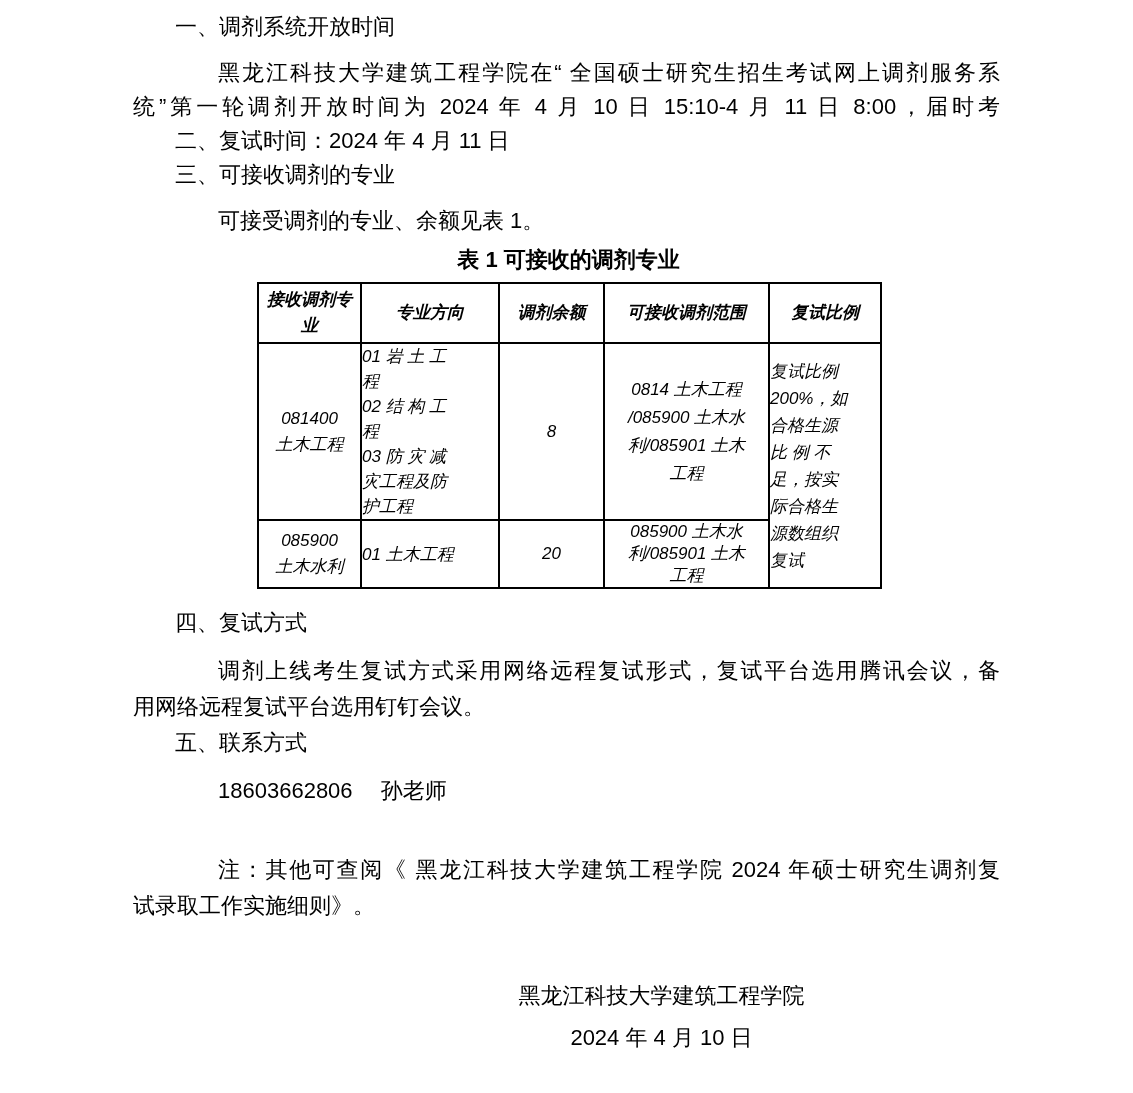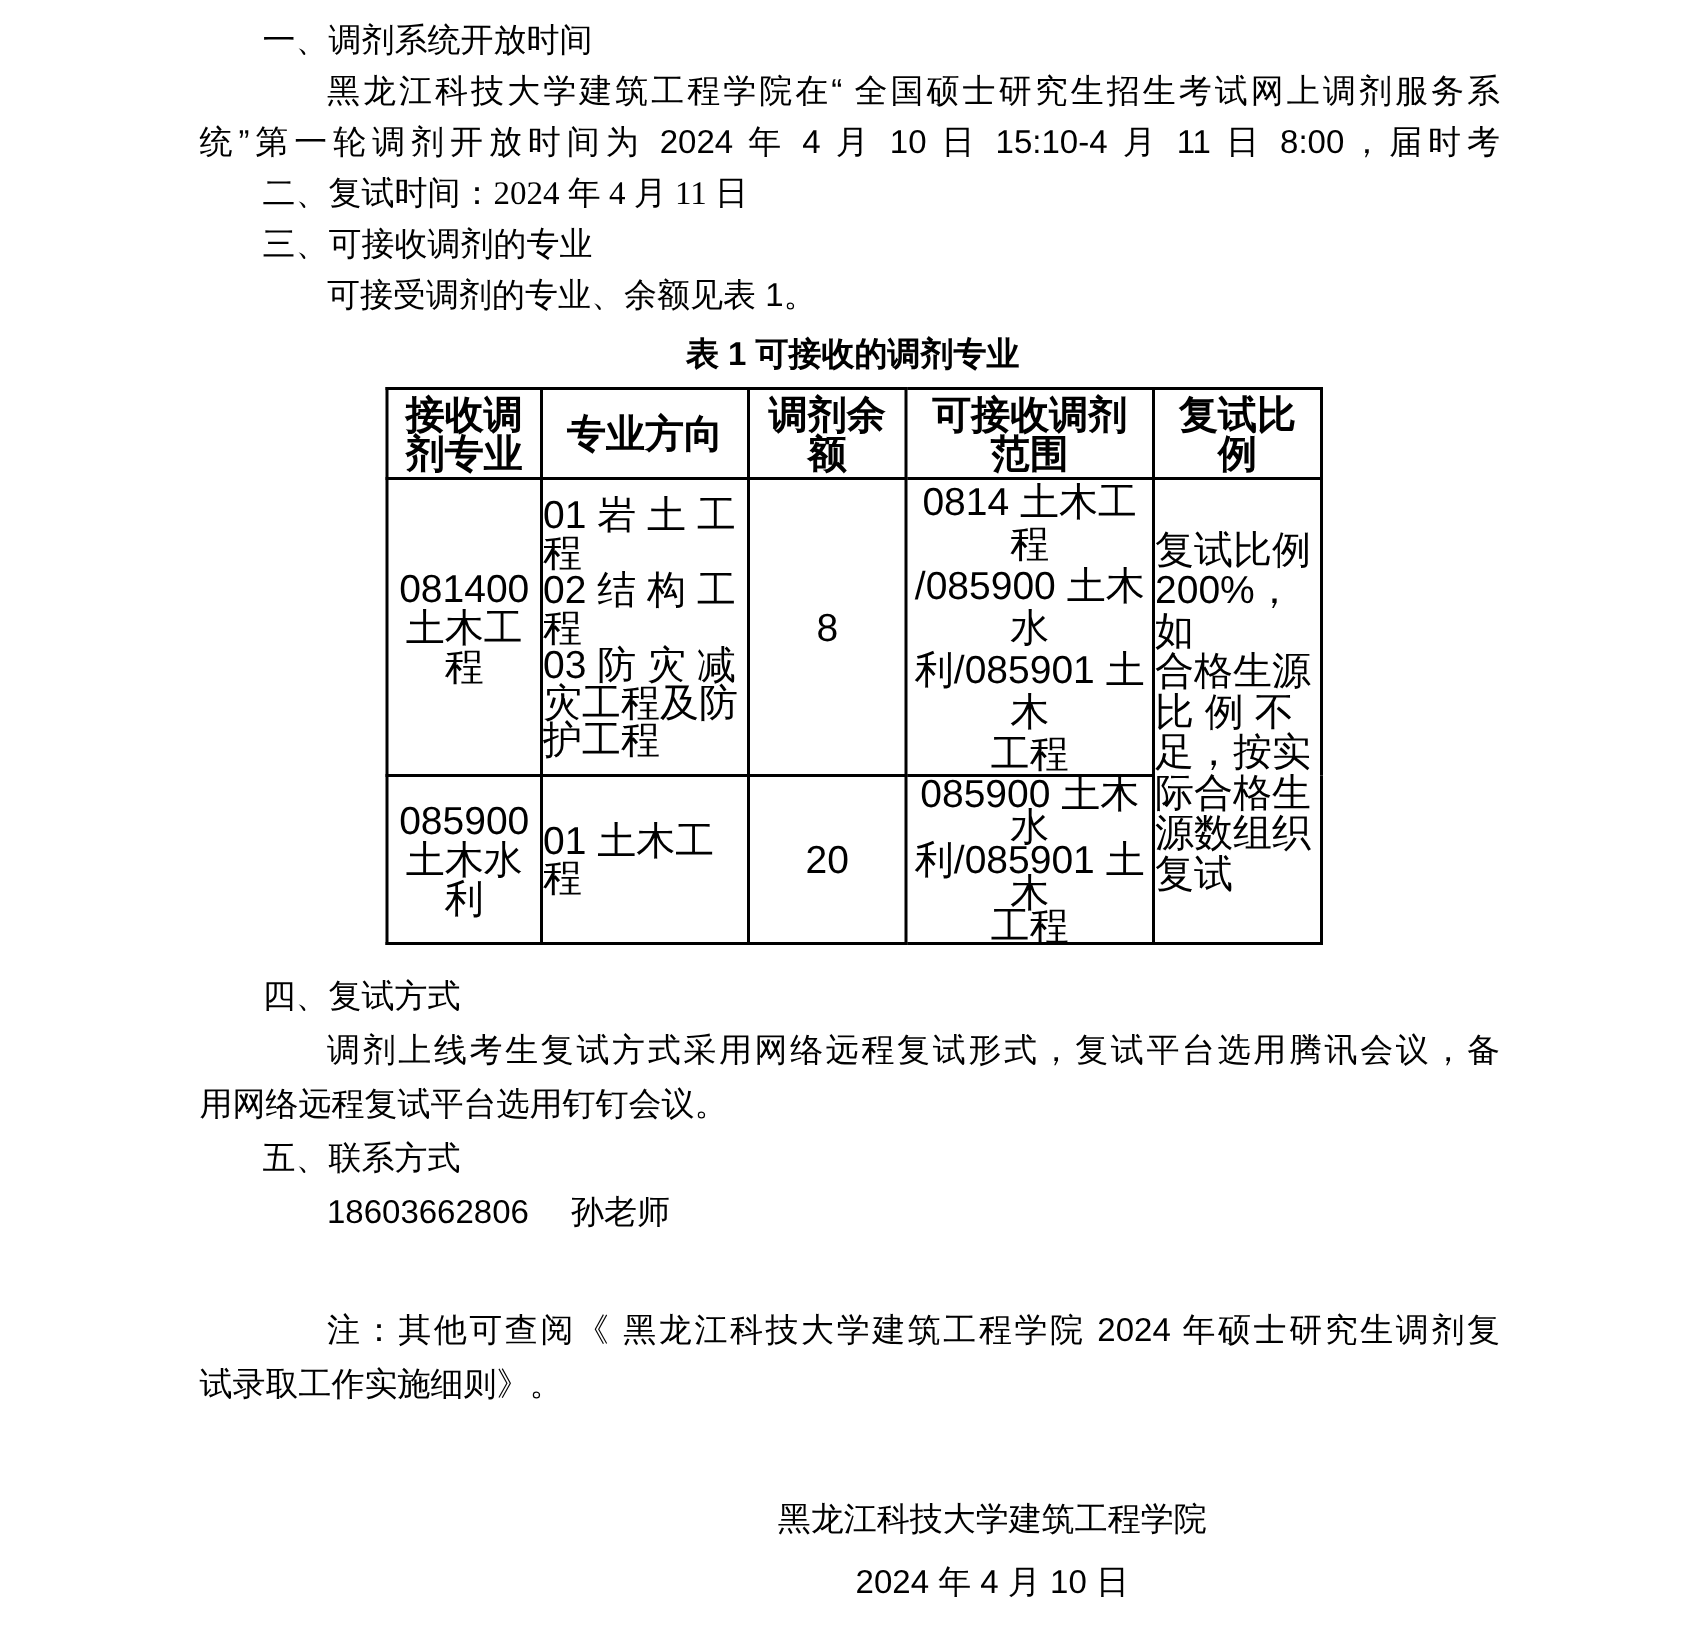--- a/index.html
+++ b/index.html
@@ -9,36 +9,37 @@
     color: #000000;
   }
   .doc {
     box-sizing: border-box;
     width: 1133px;
     padding: 10px 133px 0 133px;
     font-size: 22px;
     line-height: 34px;
   }
   .line { white-space: pre-wrap; }
-  .indent-1 { text-indent: 42px; font-family: Liberation Serif, serif; }
-  .indent-2 { text-indent: 85px; }
+  .indent-1 { text-indent: 42px; }
+  .indent-2 { text-indent: 85px; margin-top: 12px; }
   .jl { text-align: justify; text-align-last: justify; }
   .caption {
     margin: 5px 0 0 124px;
     width: 623px;
     text-align: center;
     line-height: 34px;
     font-weight: bold;
   }
   table.adj {
     border-collapse: collapse;
     table-layout: fixed;
     width: 623px;
     margin: 5px 0 0 124px;
-    font-size: 26px;
+    font-size: 17px;
+    font-style: italic;
   }
   table.adj th, table.adj td {
     border: 2px solid #000000;
     vertical-align: middle;
     padding: 0;
   }
   table.adj th {
     height: 58px;
     font-weight: bold;
     text-align: center;

